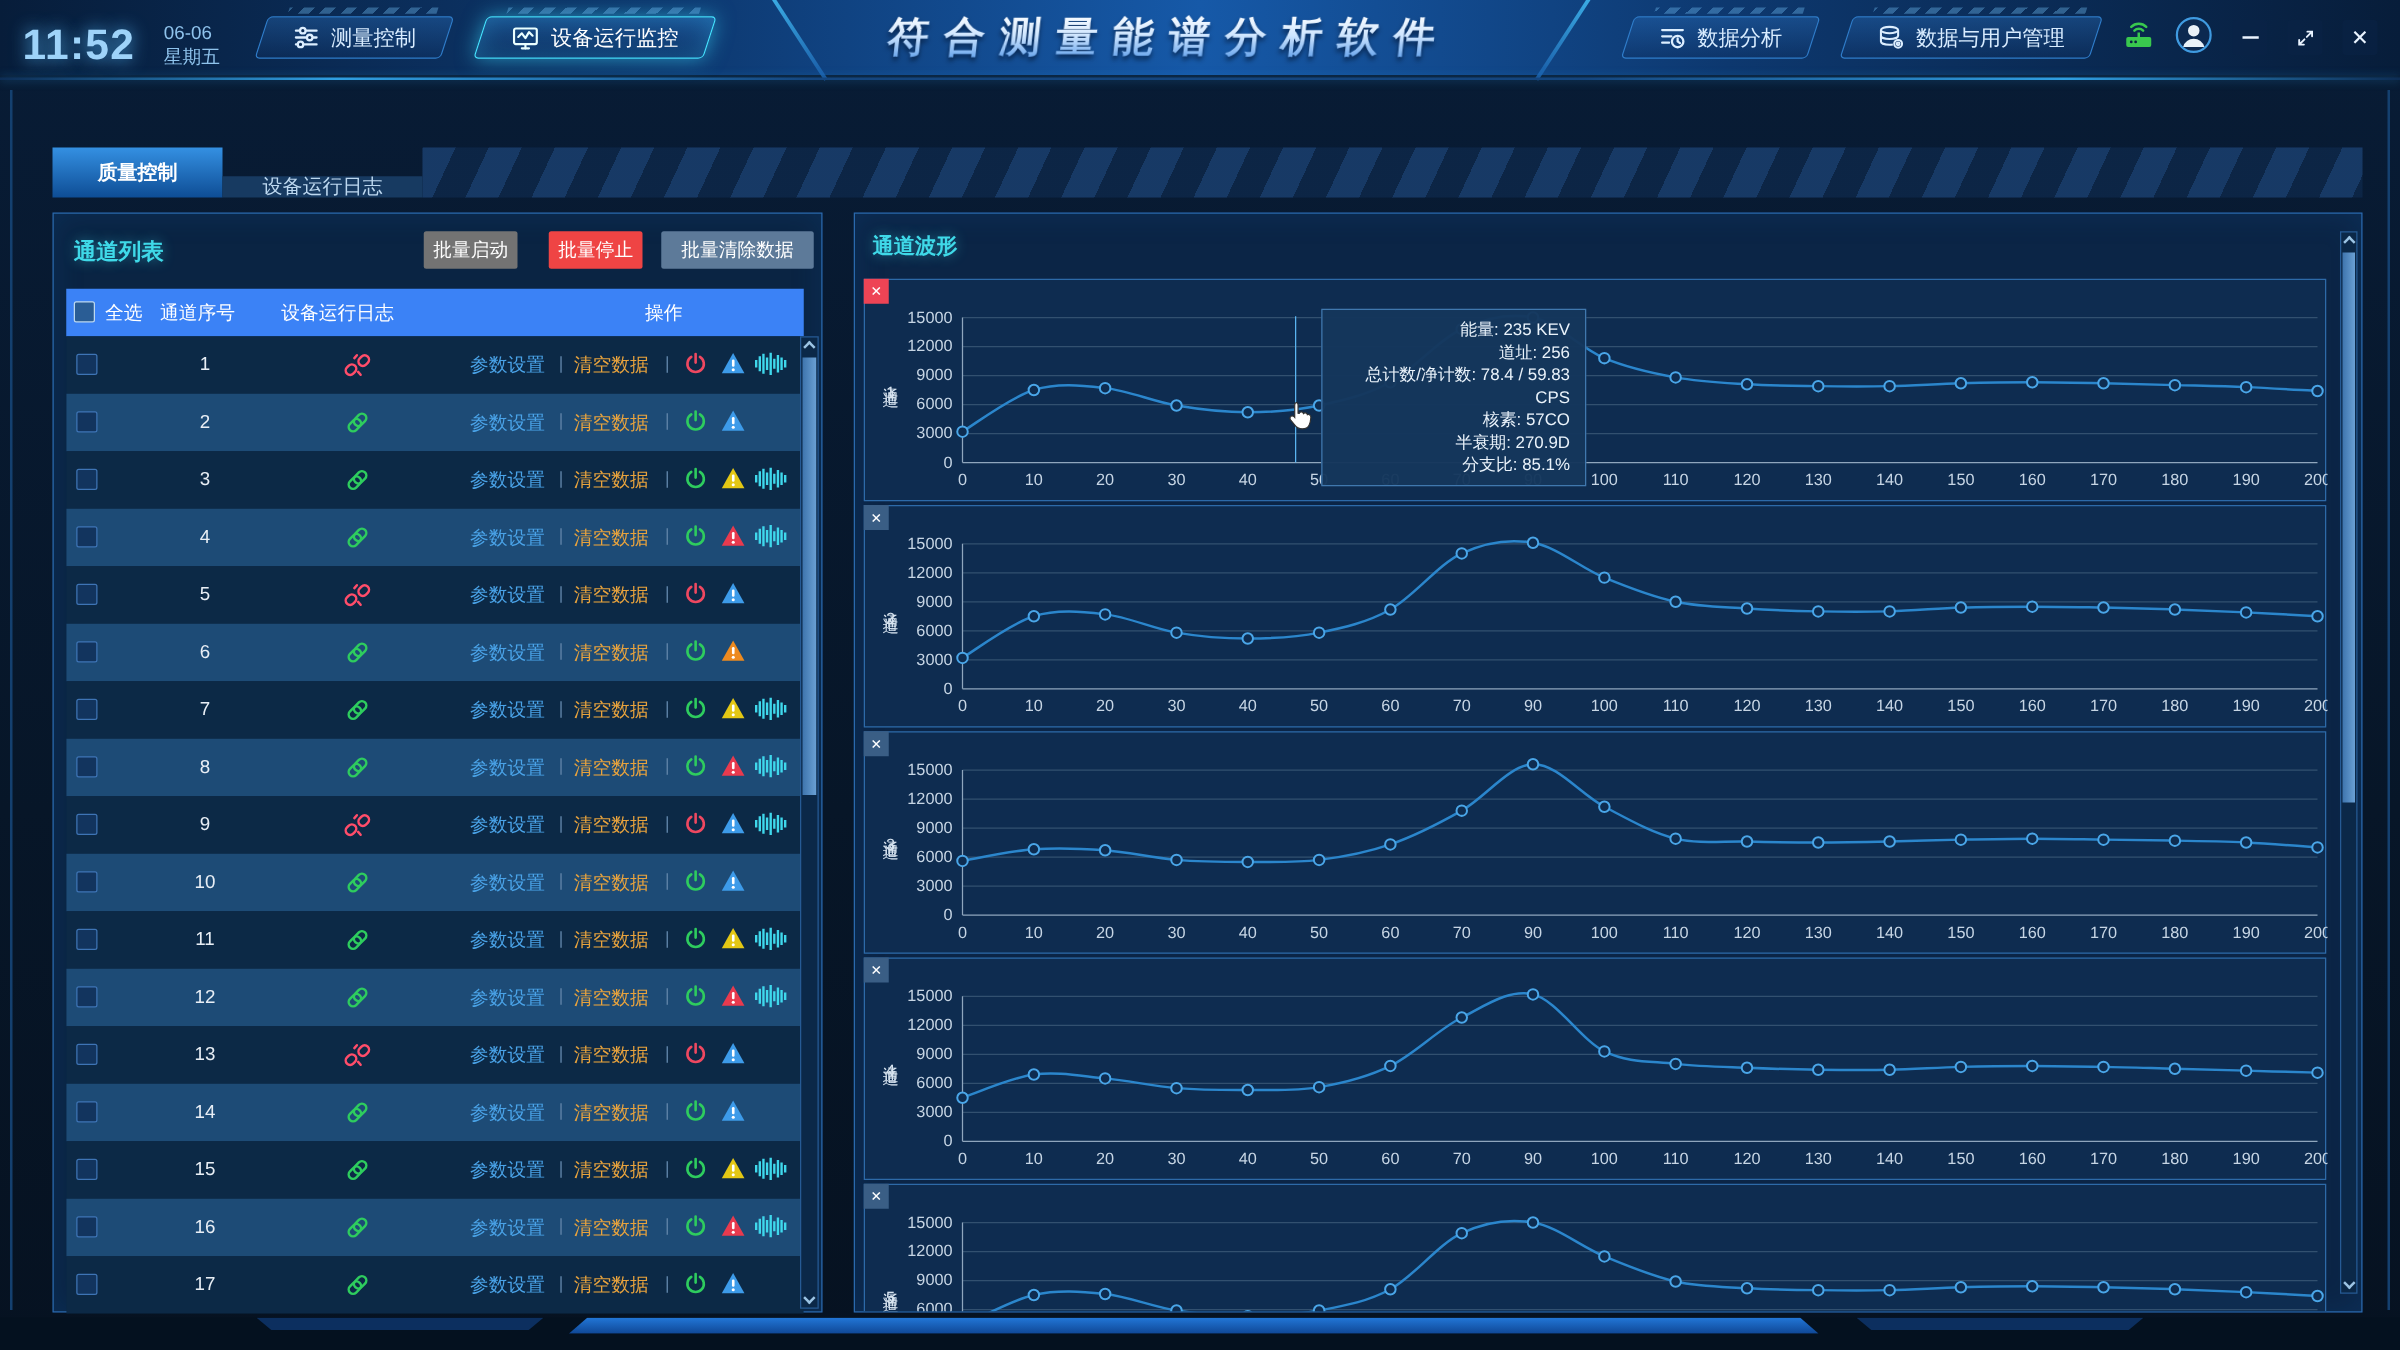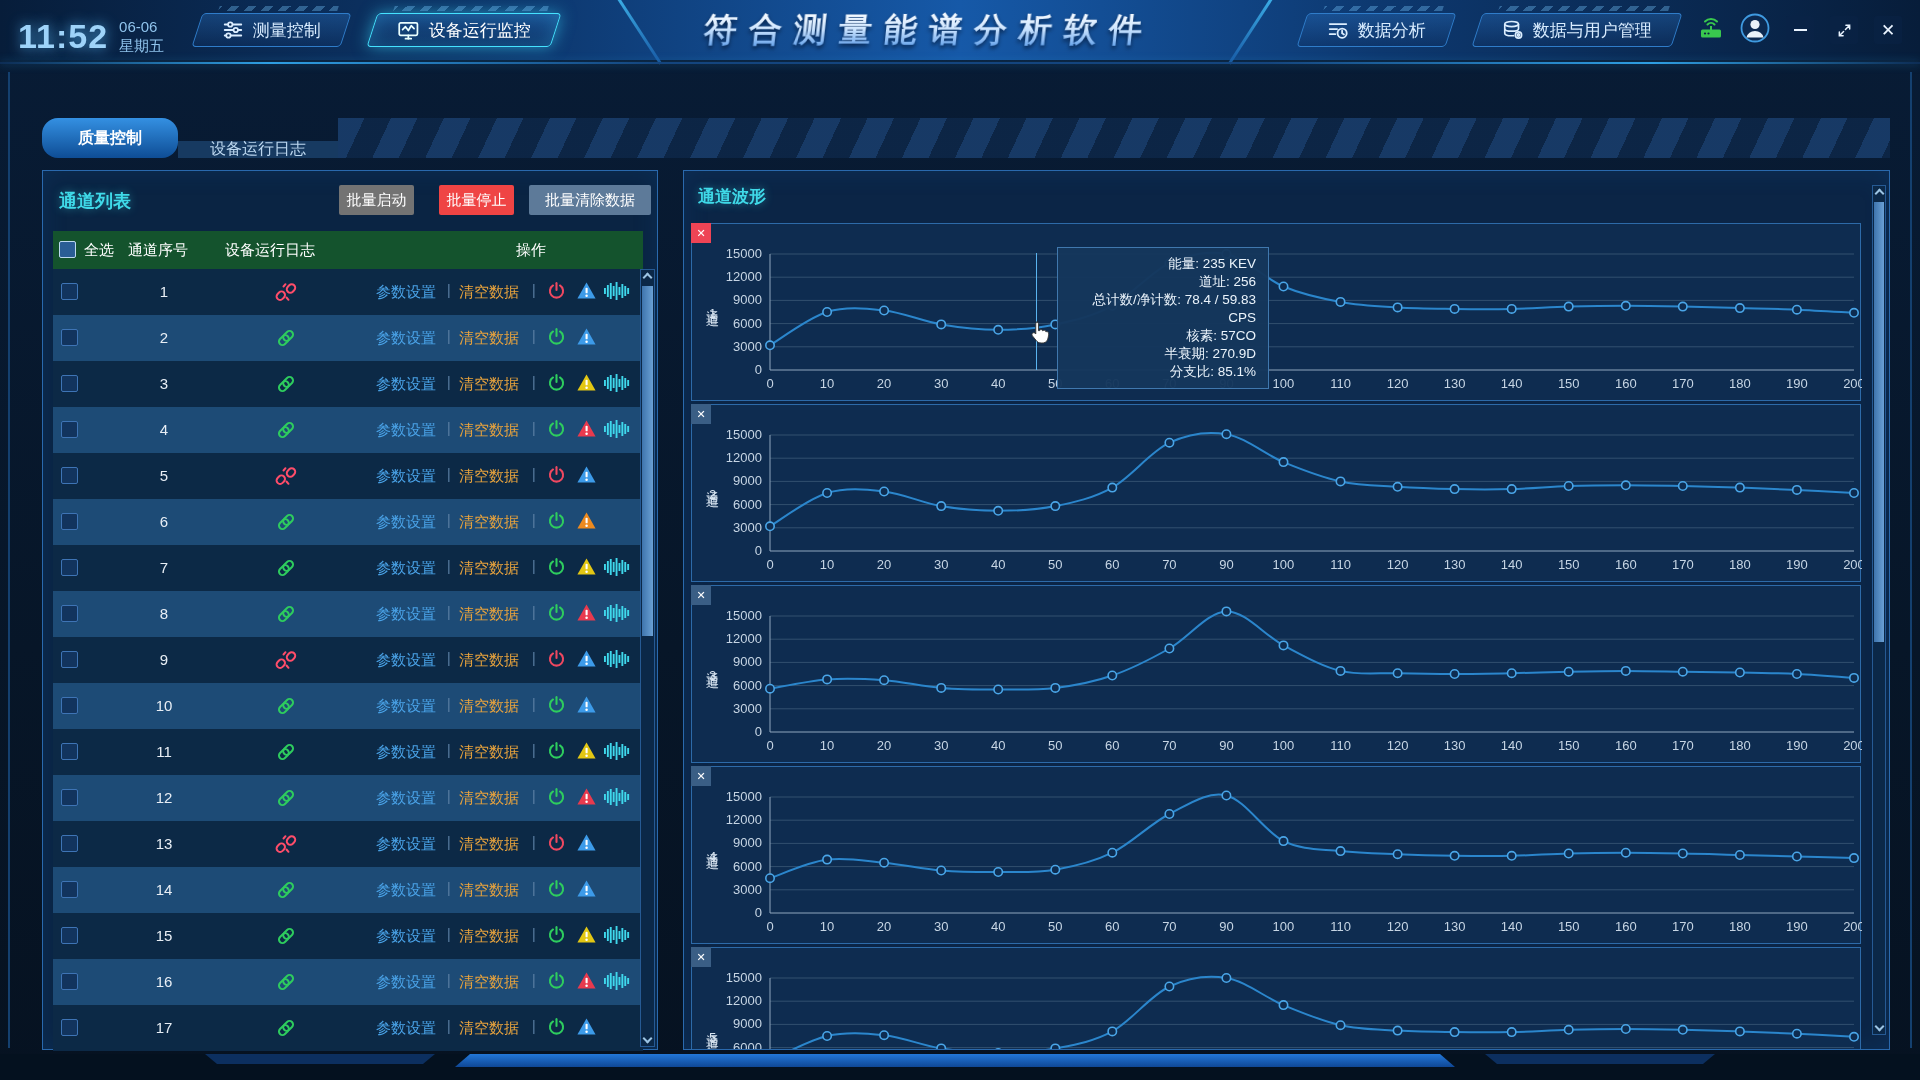--- a/index.html
+++ b/index.html
@@ -4,21 +4,21 @@
 <style>
   html,body{margin:0;padding:0;background:#000;}
   *{box-sizing:border-box;}
   .screen{position:relative;width:1920px;height:1080px;overflow:hidden;
     background:linear-gradient(180deg,#081c36 0%,#071628 60%,#061221 100%);
     font-family:"Liberation Sans",sans-serif;color:#dce8f5;}
 
   
   .topbar{position:absolute;top:0;left:0;right:0;height:60px;display:flex;align-items:center;
     background:linear-gradient(90deg,#071d3a 0%,#0d386f 28%,#1659a8 50%,#0d386f 72%,#071d3a 100%);}
-  .clock{display:flex;align-items:center;gap:11px;padding:0 20px 0 18px;margin-top:12px;}
+  .clock{display:flex;align-items:center;gap:23px;padding:0 20px 0 18px;margin-top:12px;}
   .time{font-size:34px;font-weight:bold;color:#9ed3f9;letter-spacing:1px;
     text-shadow:0 0 14px rgba(90,190,255,.85);}
   .datewrap{display:flex;flex-direction:column;font-size:15px;color:#8fc3ec;line-height:1.3;}
   .navgrp{display:flex;align-items:center;}
   .navbtn{position:relative;height:34px;margin:0 13px;padding:0 24px;display:flex;align-items:center;gap:9px;
     color:#d8ecff;font-size:17px;transform:skewX(-18deg);border:1px solid #2f7cc9;border-radius:4px;
     background:linear-gradient(180deg,rgba(42,112,190,.38),rgba(14,48,98,.38));cursor:pointer;}
   .navbtn>*{transform:skewX(18deg);display:flex;align-items:center;}
   .navbtn::before{content:"";position:absolute;top:-8px;left:14px;right:14px;height:5px;
     background:repeating-linear-gradient(-55deg,rgba(120,200,255,.35) 0 7px,transparent 7px 14px);}
@@ -42,34 +42,34 @@
   .topline{position:absolute;top:62px;left:0;right:0;height:2px;
     background:linear-gradient(90deg,#0d2d55,#2f9fe2 14%,#14457e 34%,#14457e 66%,#2f9fe2 86%,#0d2d55);
     box-shadow:0 0 8px rgba(46,160,226,.5);}
   .frame-l,.frame-r{position:absolute;top:72px;bottom:32px;width:2px;background:#14406f;}
   .frame-l{left:8px;} .frame-r{right:8px;}
 
   
   .tabband{position:absolute;top:118px;left:42px;right:30px;height:40px;display:flex;}
   .tab{display:flex;align-items:center;justify-content:center;font-size:16px;cursor:pointer;}
   .tab.t1{width:136px;} .tab.t2{width:160px;}
-  .tab.active{background:linear-gradient(180deg,#3490e2,#0e4d95);color:#fff;font-weight:bold;border-radius:16px;}
+  .tab.active{background:linear-gradient(180deg,#3490e2,#0e4d95);color:#fff;font-weight:bold;}
   .tab.inactive{background:#173a61;color:#bcd7ef;margin-top:23px;}
   .tab-fill{flex:1;background:#0d2748;
     background-image:repeating-linear-gradient(115deg,rgba(42,92,156,.35) 0 24px,rgba(10,30,58,.2) 24px 48px);}
 
   
   .lp{position:absolute;left:42px;top:170px;width:616px;height:880px;background:#0a2443;
     border:1px solid #2a69ad;box-shadow:inset 0 0 24px rgba(20,80,150,.22);}
   .lp-title{position:absolute;left:16px;top:18px;font-size:18px;font-weight:bold;color:#3fd9e8;
     text-shadow:0 0 10px rgba(63,217,232,.45);}
   .btn{position:absolute;top:14px;height:30px;display:flex;align-items:center;justify-content:center;
     color:#fff;font-size:15px;border-radius:2px;cursor:pointer;}
   .btn1{left:296px;width:75px;} .btn2{left:396px;width:75px;} .btn3{left:486px;width:122px;}
-  .thead{position:absolute;left:10px;top:60px;width:590px;height:38px;background:#14532d;color:#fff;font-size:15px;}
+  .thead{position:absolute;left:10px;top:60px;width:590px;height:38px;background:#3b82f6;color:#fff;font-size:15px;}
   .thead span{position:absolute;top:10px;}
   .h-cb{left:6px;top:10px;width:17px;height:17px;background:#2a5d95;border:1px solid #bcd8ef;border-radius:2px;cursor:pointer;}
   .h-all{left:31px;} .h-num{left:75px;} .h-link{left:172px;} .h-op{left:463px;}
   .tbody{position:absolute;left:10px;top:98px;width:590px;height:782px;overflow:hidden;}
   .trow{position:relative;height:46px;}
   .trow.odd{background:#0c2946;} .trow.even{background:#1d4b76;}
   .cb{position:absolute;left:8px;top:14px;width:17px;height:17px;background:#12345e;
     border:1px solid #3e74b5;border-radius:2px;cursor:pointer;}
   .num{position:absolute;left:66px;top:14px;width:90px;text-align:center;color:#e8eef5;font-size:15px;}
   .lnk{position:absolute;left:222px;top:12px;width:22px;height:22px;}

